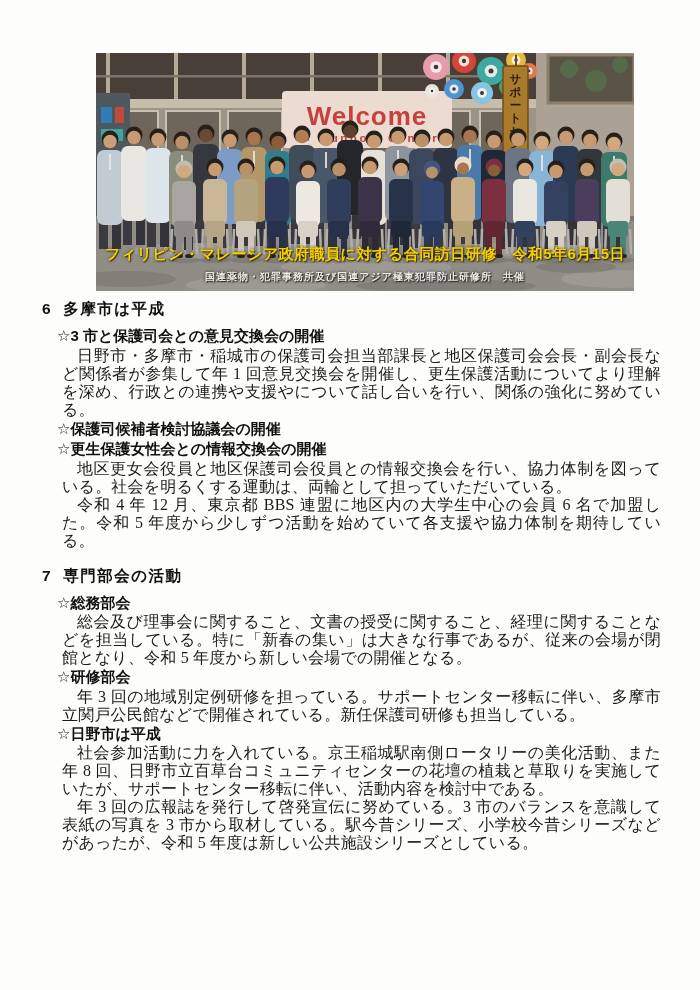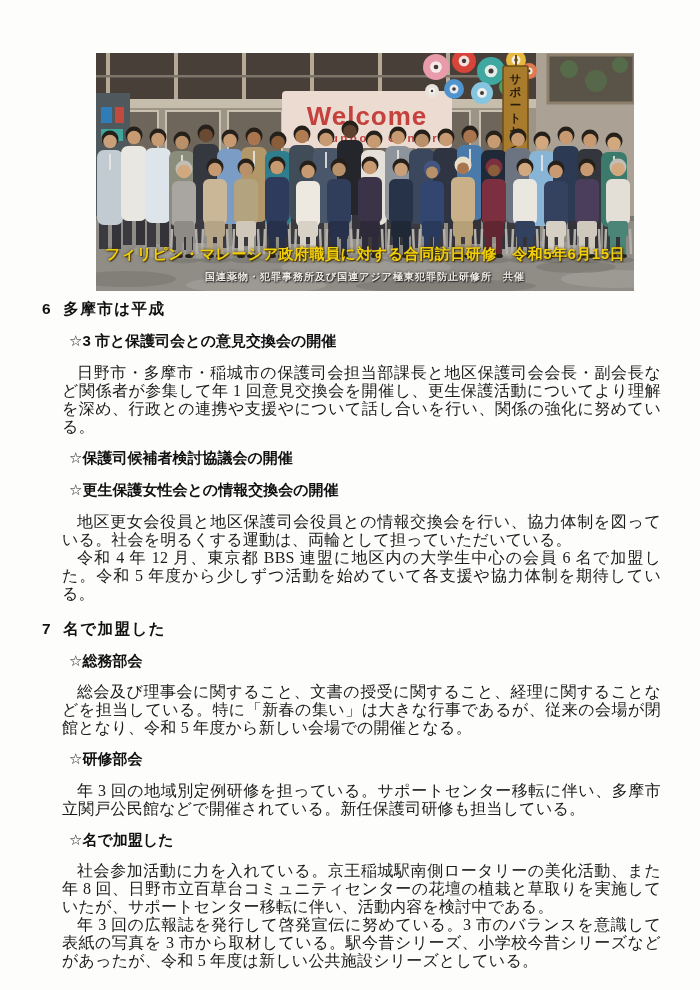--- a/index.html
+++ b/index.html
@@ -20,21 +20,21 @@
   .cap2{top:217px;font-size:10px;letter-spacing:1px;
     text-shadow:0 0 3px rgba(35,35,35,.95),1px 1px 1px rgba(25,25,25,.9);}
   
   .content{position:absolute;left:42px;top:294px;width:619px;color:#1b1b1b;}
   .sec-h{
     display:flex;gap:11px;margin:4px 0 7px 0;letter-spacing:1.5px;
     font:bold 15.5px/21px "Liberation Sans","DejaVu Sans",sans-serif;color:#111;
   }
   .sec + .sec{margin-top:15px;}
   .item-h{
-    margin:12px;padding-left:15px;
+    margin:0;padding-left:15px;
     font:bold 15px/20.5px "Liberation Sans","DejaVu Sans",sans-serif;color:#111;
   }
   .item-b{
     margin:0 0 0 20px;font-size:16px;line-height:18px;
     text-align:justify;text-indent:15px;letter-spacing:.2px;font-family:Liberation Serif, serif;
   }
 </style>
 </head>
 <body>
 
@@ -433,35 +433,35 @@
 
   <div class="item">
     <p class="item-b">令和 4 年 12 月、東京都 BBS 連盟に地区内の大学生中心の会員 6 名で加盟した。令和 5 年度から少しずつ活動を始めていて各支援や協力体制を期待している。</p>
   </div>
 </div>
   </section>
 
   <section class="sec">
     <h2 class="sec-h">
       <span class="sec-num">7</span>
-      <span class="sec-title">名で加盟した</span>
+      <span class="sec-title">専門部会の活動</span>
     </h2>
     <div class="items">
   <div class="item">
     <h3 class="item-h">☆総務部会</h3>
     <p class="item-b">総会及び理事会に関すること、文書の授受に関すること、経理に関することなどを担当している。特に「新春の集い」は大きな行事であるが、従来の会場が閉館となり、令和 5 年度から新しい会場での開催となる。</p>
   </div>
 
   <div class="item">
     <h3 class="item-h">☆研修部会</h3>
     <p class="item-b">年 3 回の地域別定例研修を担っている。サポートセンター移転に伴い、多摩市立関戸公民館などで開催されている。新任保護司研修も担当している。</p>
   </div>
 
   <div class="item">
-    <h3 class="item-h">☆名で加盟した</h3>
+    <h3 class="item-h">☆日野市は平成</h3>
     <p class="item-b">社会参加活動に力を入れている。京王稲城駅南側ロータリーの美化活動、また年 8 回、日野市立百草台コミュニティセンターの花壇の植栽と草取りを実施していたが、サポートセンター移転に伴い、活動内容を検討中である。</p>
   </div>
 
   <div class="item">
     <p class="item-b">年 3 回の広報誌を発行して啓発宣伝に努めている。3 市のバランスを意識して表紙の写真を 3 市から取材している。駅今昔シリーズ、小学校今昔シリーズなどがあったが、令和 5 年度は新しい公共施設シリーズとしている。</p>
   </div>
 </div>
   </section>
 </div>
 </div>

